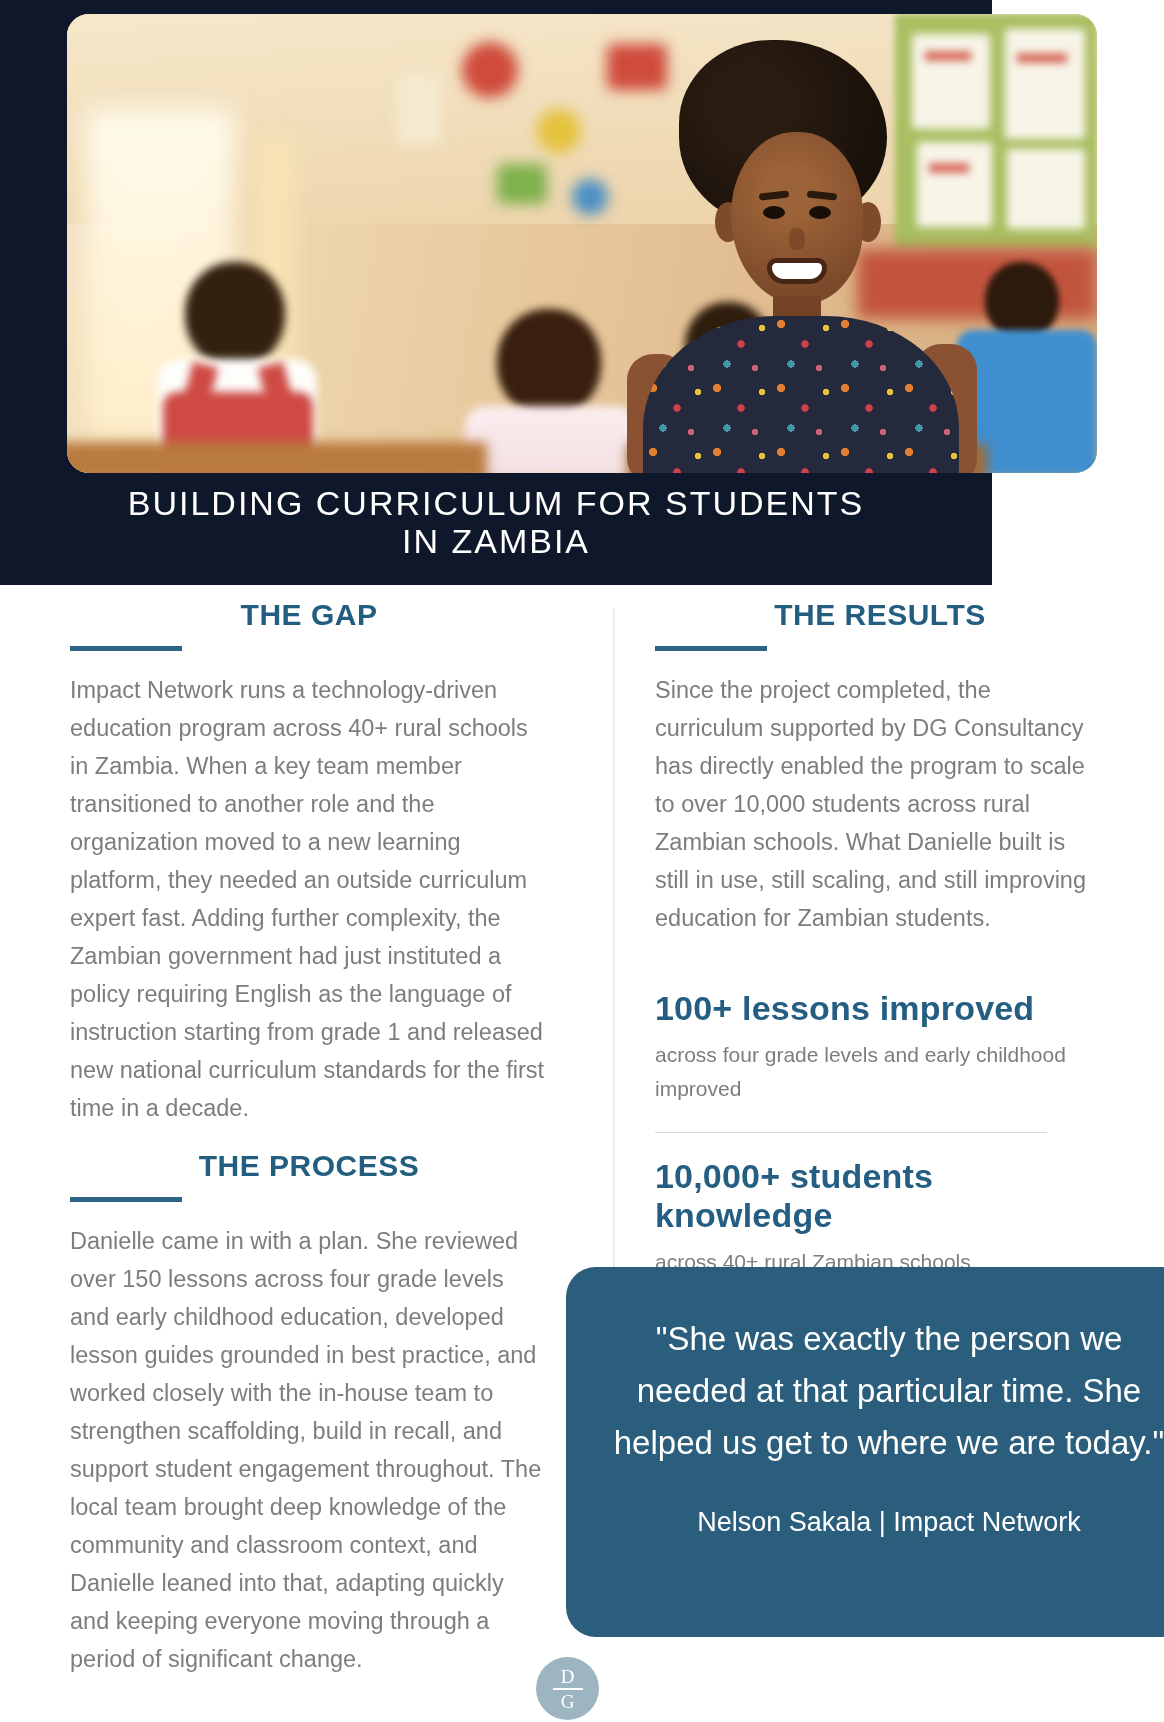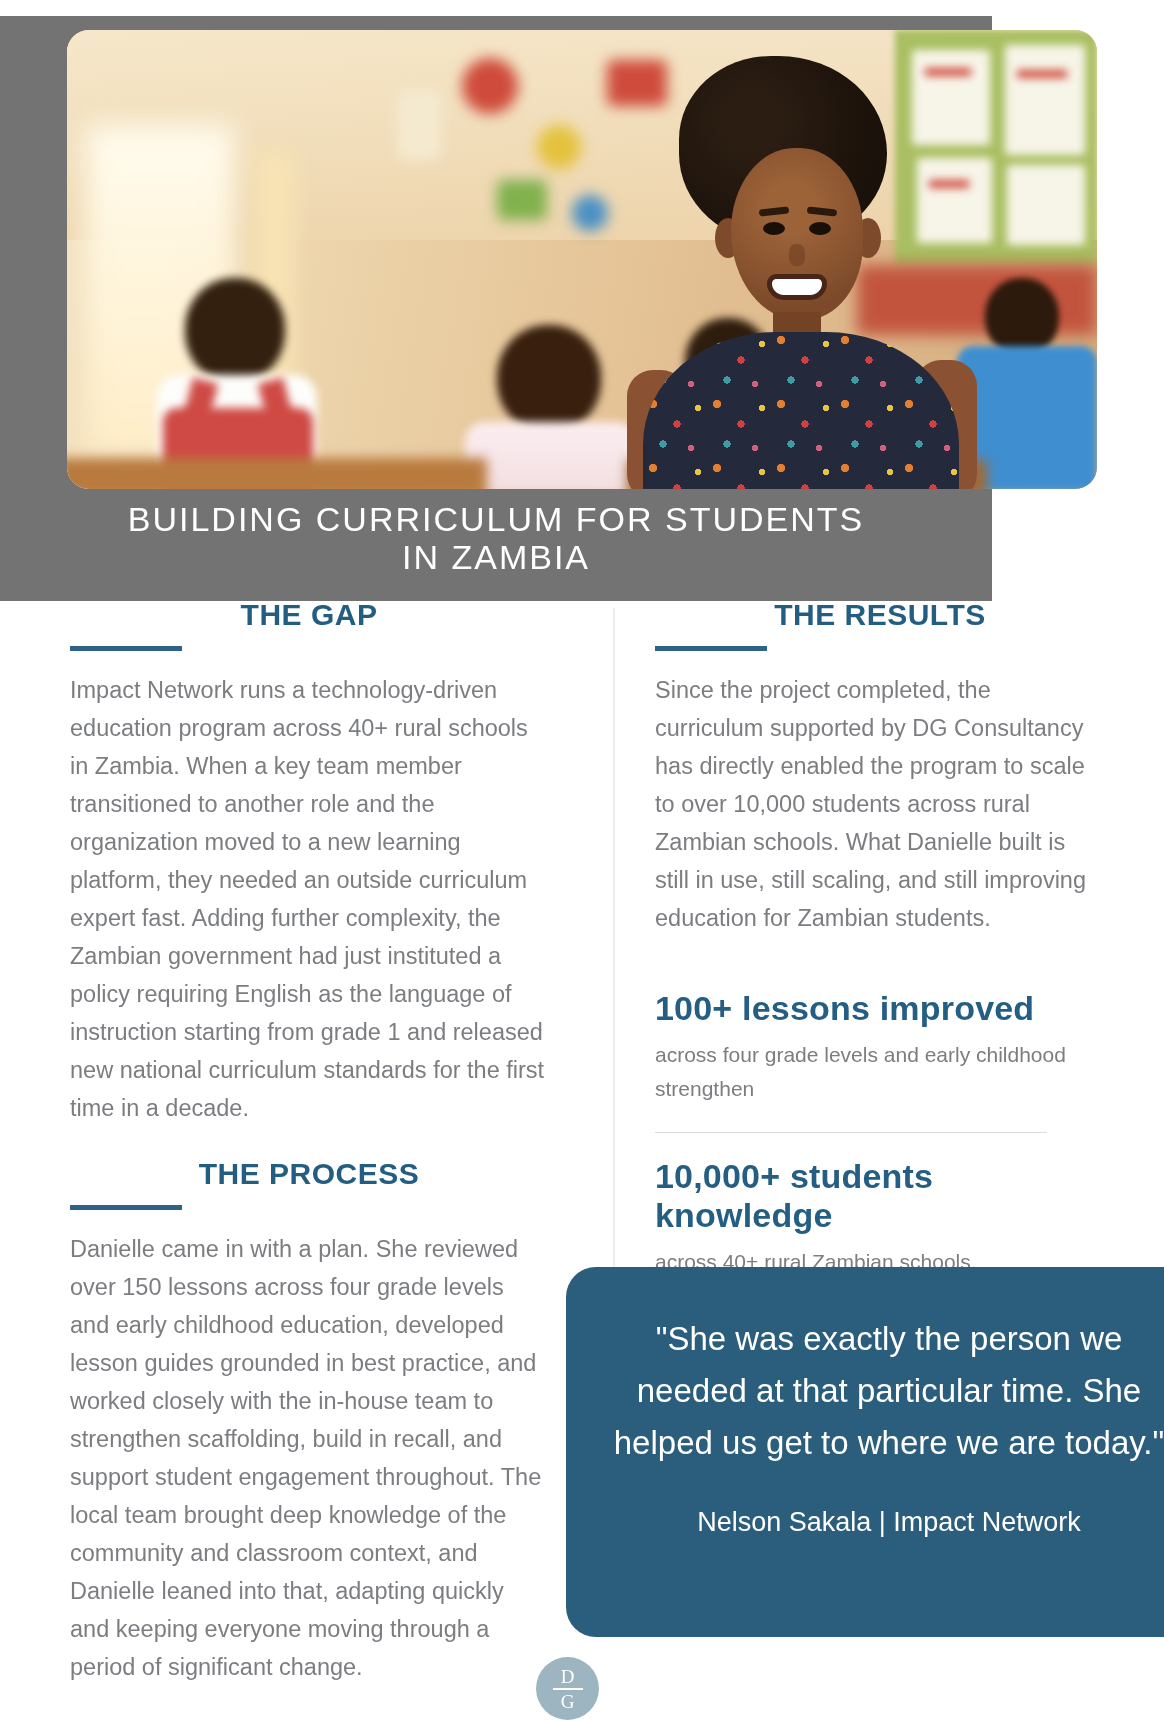--- a/index.html
+++ b/index.html
@@ -1,21 +1,21 @@
 <!DOCTYPE html>
 <html><head>
 <meta charset="utf-8">
 <style>
   html,body{margin:0;padding:0;background:#ffffff;}
   .page{
     position:relative;width:1164px;height:1722px;overflow:hidden;
     background:#ffffff;font-family:"Liberation Sans",sans-serif;
   }
   
-  .header{position:absolute;top:16px;left:0;width:992px;height:585px;background:#737373;}
+  .header{position:absolute;top:0;left:0;width:992px;height:585px;background:#0f172a;}
   .photo{
     position:absolute;top:14px;left:67px;width:1030px;height:459px;
     border-radius:22px;overflow:hidden;background:#e6c9a0;
   }
   .photo *{position:absolute;}
   .ph-base{inset:0;background:linear-gradient(100deg,#f3e3c4 0%,#ecd2a8 30%,#e2bf92 62%,#d3ab7c 100%);}
   .ph-wallband{left:0;top:0;width:100%;height:210px;background:linear-gradient(180deg,#f6e8cb,#eed6ae);opacity:.9;}
   .ph-window{left:18px;top:95px;width:150px;height:330px;background:linear-gradient(180deg,#fffdf0,#ffeec8);filter:blur(14px);opacity:.95;}
   .ph-window2{left:188px;top:120px;width:40px;height:280px;background:#f7e3b4;filter:blur(10px);}
   .poster{filter:blur(7px);border-radius:6px;}
@@ -83,21 +83,21 @@
   .h1 span{display:block;}
   
   .col-left{position:absolute;left:70px;top:598px;width:478px;}
   .col-right{position:absolute;left:655px;top:598px;width:450px;}
   .vdivider{position:absolute;left:613px;top:608px;width:2px;height:659px;background:#ECECE8;}
   h2{
     margin:0;font-size:30px;font-weight:bold;color:#235E81;letter-spacing:.5px;text-align:center;
   }
   .rule{width:112px;height:5px;background:#2E6386;margin:14px 0 20px 0;}
   .body-p{margin:0;font-size:23.5px;line-height:38px;color:#7B7D80;}
-  .sec-process{margin-top:30px;}
+  .sec-process{margin-top:22px;}
   .results-p{margin-bottom:52px;}
   .stat-value{font-size:34px;font-weight:bold;color:#255E83;letter-spacing:.2px;}
   .stat-caption{margin-top:10px;font-size:21px;line-height:34px;color:#7B7D80;width:440px;}
   .stat-divider{width:392px;height:1px;background:#DADAD6;margin:26px 0 24px 0;}
   
   .quote-box{
     position:absolute;left:566px;top:1267px;width:646px;height:370px;
     background:#2B5E7C;border-radius:30px;box-sizing:border-box;
     padding:46px 20px 0 20px;color:#ffffff;text-align:center;
   }
@@ -185,21 +185,21 @@
     </div>
   </section>
 
   <section class="col-right">
     <h2>THE RESULTS</h2>
     <div class="rule"></div>
     <p class="body-p results-p">Since the project completed, the curriculum supported by DG Consultancy has directly enabled the program to scale to over 10,000 students across rural Zambian schools. What Danielle built is still in use, still scaling, and still improving education for Zambian students.</p>
 
     <div class="stat">
       <div class="stat-value">100+ lessons improved</div>
-      <div class="stat-caption">across four grade levels and early childhood strengthen</div>
+      <div class="stat-caption">across four grade levels and early childhood improved</div>
     </div>
     <div class="stat-divider"></div>
     <div class="stat">
       <div class="stat-value">10,000+ students knowledge</div>
       <div class="stat-caption">across 40+ rural Zambian schools.</div>
     </div>
   </section>
 
   <aside class="quote-box">
     <p class="quote-text">"She was exactly the person we needed at that particular time. She helped us get to where we are today."</p>

